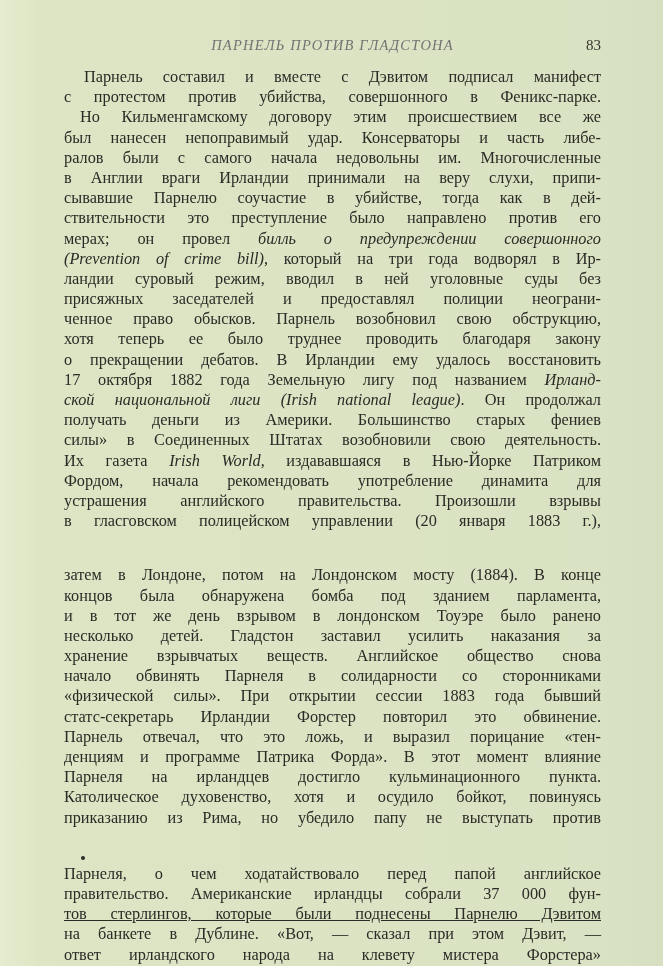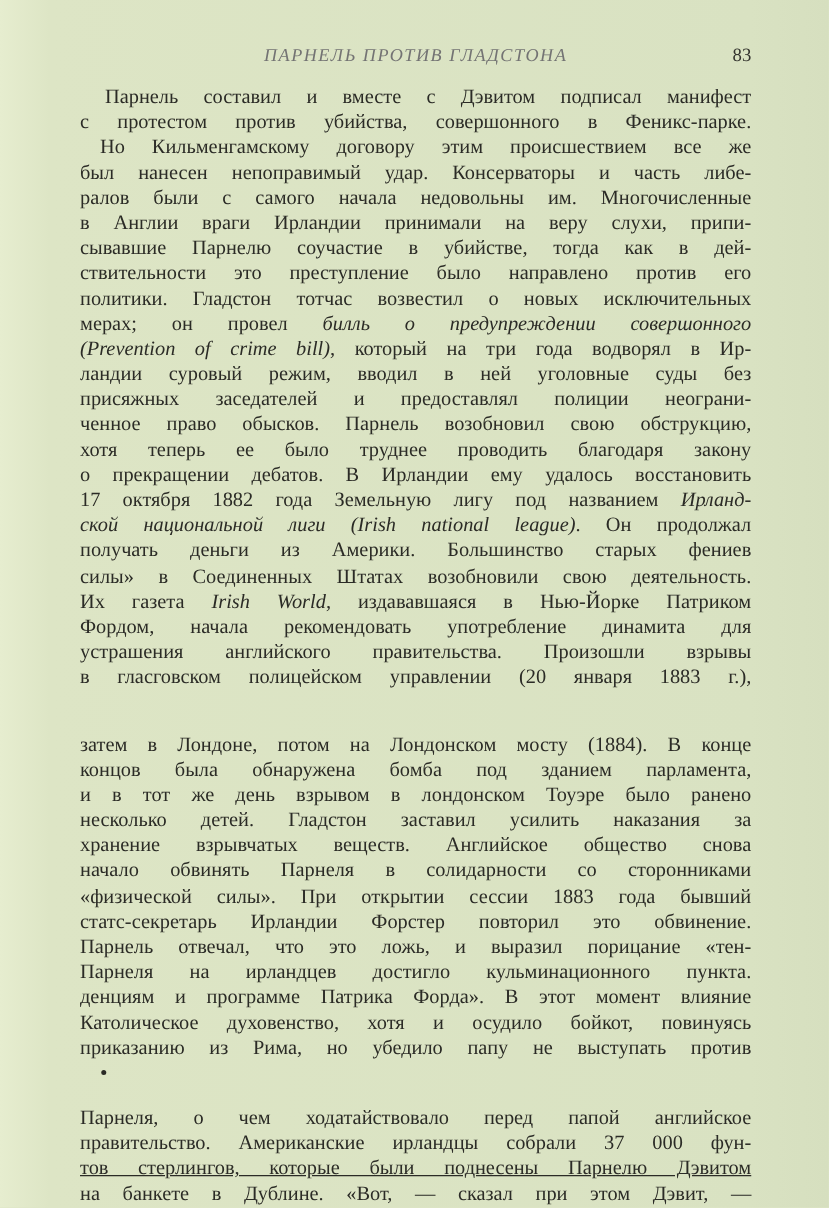--- a/index.html
+++ b/index.html
@@ -52,21 +52,20 @@
 
   <div class="body-text" id="body-text">
       <div class="line indent" style="white-space: normal; text-align-last: justify;">Парнель составил и вместе с Дэвитом подписал манифест</div>
       <div class="line" style="white-space: normal; text-align-last: justify;">с протестом против убийства, совершонного в Феникс-парке.</div>
       <div class="line" style="white-space: normal; text-align-last: justify; margin-left: 16px;">Но Кильменгамскому договору этим происшествием все же</div>
       <div class="line" style="white-space: normal; text-align-last: justify;">был нанесен непоправимый удар. Консерваторы и часть либе-</div>
       <div class="line" style="white-space: normal; text-align-last: justify;">ралов были с самого начала недовольны им. Многочисленные</div>
       <div class="line" style="white-space: normal; text-align-last: justify;">в Англии враги Ирландии принимали на веру слухи, припи-</div>
       <div class="line" style="white-space: normal; text-align-last: justify;">сывавшие Парнелю соучастие в убийстве, тогда как в дей-</div>
       <div class="line" style="white-space: normal; text-align-last: justify;">ствительности это преступление было направлено против его</div>
-      <div class="line" style="white-space: normal; text-align-last: justify;">политики. Гладстон тотчас возвестил о новых исключительных</div>
       <div class="line" style="white-space: normal; text-align-last: justify;"><span>мерах; он провел </span><span class="it">билль о предупреждении совершонного</span><span></span></div>
       <div class="line" style="white-space: normal; text-align-last: justify;"><span></span><span class="it">(Prevention of crime bill)</span><span>, который на три года водворял в Ир-</span></div>
       <div class="line" style="white-space: normal; text-align-last: justify;">ландии суровый режим, вводил в ней уголовные суды без</div>
       <div class="line" style="white-space: normal; text-align-last: justify;">присяжных заседателей и предоставлял полиции неограни-</div>
       <div class="line" style="white-space: normal; text-align-last: justify;">ченное право обысков. Парнель возобновил свою обструкцию,</div>
       <div class="line" style="white-space: normal; text-align-last: justify;">хотя теперь ее было труднее проводить благодаря закону</div>
       <div class="line" style="white-space: normal; text-align-last: justify;">о прекращении дебатов. В Ирландии ему удалось восстановить</div>
       <div class="line" style="white-space: normal; text-align-last: justify;"><span>17 октября 1882 года Земельную лигу под названием </span><span class="it">Ирланд-</span><span></span></div>
       <div class="line" style="white-space: normal; text-align-last: justify;"><span></span><span class="it">ской национальной лиги (Irish national league)</span><span>. Он продолжал</span></div>
       <div class="line" style="white-space: normal; text-align-last: justify;">получать деньги из Америки. Большинство старых фениев</div>
@@ -77,22 +76,22 @@
       <div class="line" style="white-space: normal; text-align-last: justify;">в гласговском полицейском управлении (20 января 1883 г.),</div>
       <div class="line" style="white-space: normal; text-align-last: justify; margin-top: 34px;">затем в Лондоне, потом на Лондонском мосту (1884). В конце</div>
       <div class="line" style="white-space: normal; text-align-last: justify;">концов была обнаружена бомба под зданием парламента,</div>
       <div class="line" style="white-space: normal; text-align-last: justify;">и в тот же день взрывом в лондонском Тоуэре было ранено</div>
       <div class="line" style="white-space: normal; text-align-last: justify;">несколько детей. Гладстон заставил усилить наказания за</div>
       <div class="line" style="white-space: normal; text-align-last: justify;">хранение взрывчатых веществ. Английское общество снова</div>
       <div class="line" style="white-space: normal; text-align-last: justify;">начало обвинять Парнеля в солидарности со сторонниками</div>
       <div class="line" style="white-space: normal; text-align-last: justify;">«физической силы». При открытии сессии 1883 года бывший</div>
       <div class="line" style="white-space: normal; text-align-last: justify;">статс-секретарь Ирландии Форстер повторил это обвинение.</div>
       <div class="line" style="white-space: normal; text-align-last: justify;">Парнель отвечал, что это ложь, и выразил порицание «тен-</div>
+      <div class="line" style="white-space: normal; text-align-last: justify;">денциям и программе Патрика Форда». В этот момент влияние</div>
       <div class="line" style="white-space: normal; text-align-last: justify;">Парнеля на ирландцев достигло кульминационного пункта.</div>
-      <div class="line" style="white-space: normal; text-align-last: justify;">денциям и программе Патрика Форда». В этот момент влияние</div>
       <div class="line" style="white-space: normal; text-align-last: justify;">Католическое духовенство, хотя и осудило бойкот, повинуясь</div>
       <div class="line" style="white-space: normal; text-align-last: justify;">приказанию из Рима, но убедило папу не выступать против</div>
       <div class="line" style="white-space: normal; text-align-last: justify; margin-top: 36px;">Парнеля, о чем ходатайствовало перед папой английское</div>
       <div class="line" style="white-space: normal; text-align-last: justify;">правительство. Американские ирландцы собрали 37 000 фун-</div>
       <div class="line" style="white-space: normal; text-align-last: justify; text-decoration: underline;">тов стерлингов, которые были поднесены Парнелю Дэвитом</div>
       <div class="line" style="white-space: normal; text-align-last: justify;">на банкете в Дублине. «Вот, — сказал при этом Дэвит, —</div>
       <div class="line" style="white-space: normal; text-align-last: justify;">ответ ирландского народа на клевету мистера Форстера»</div>
       <div class="line last">(11 декабря 1883 г.).</div>
     </div>
 

